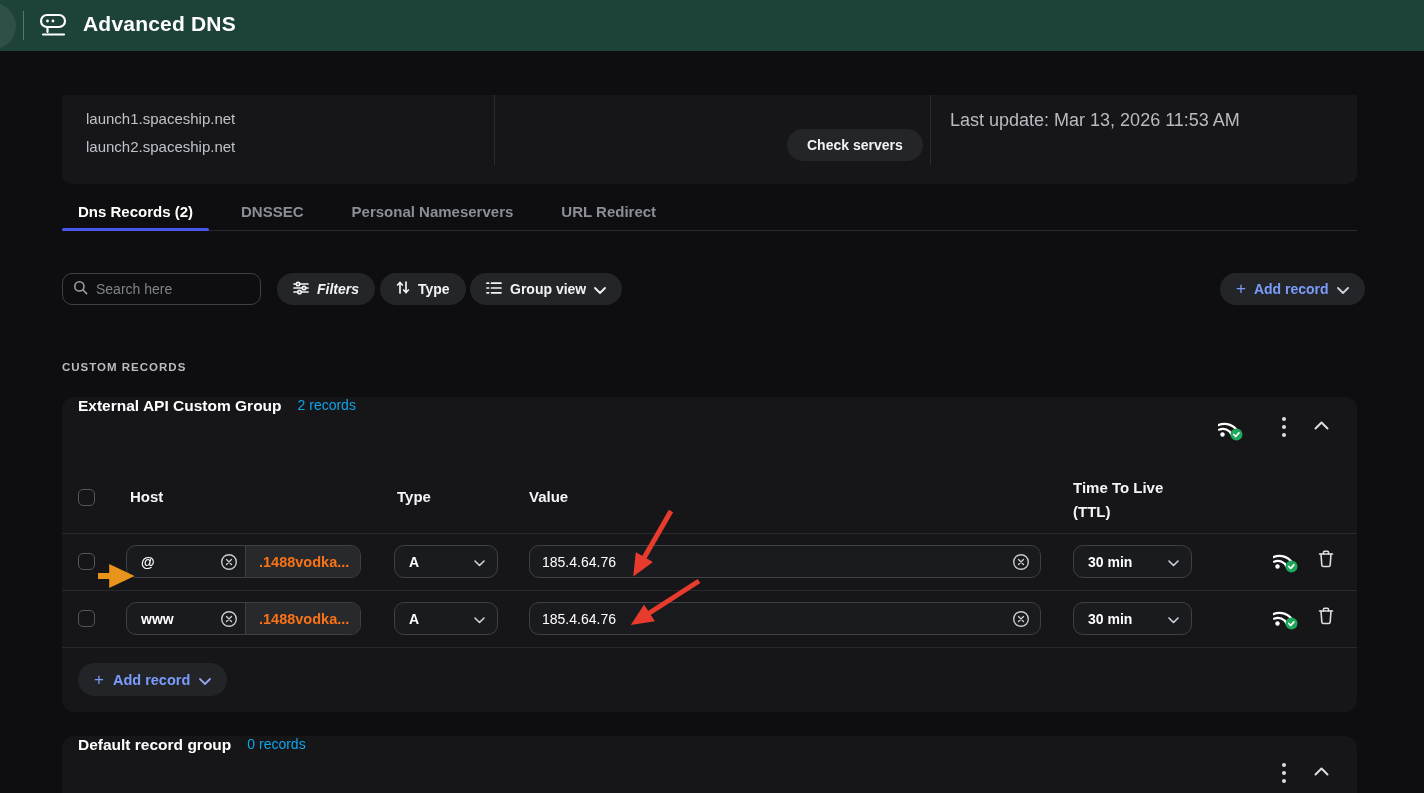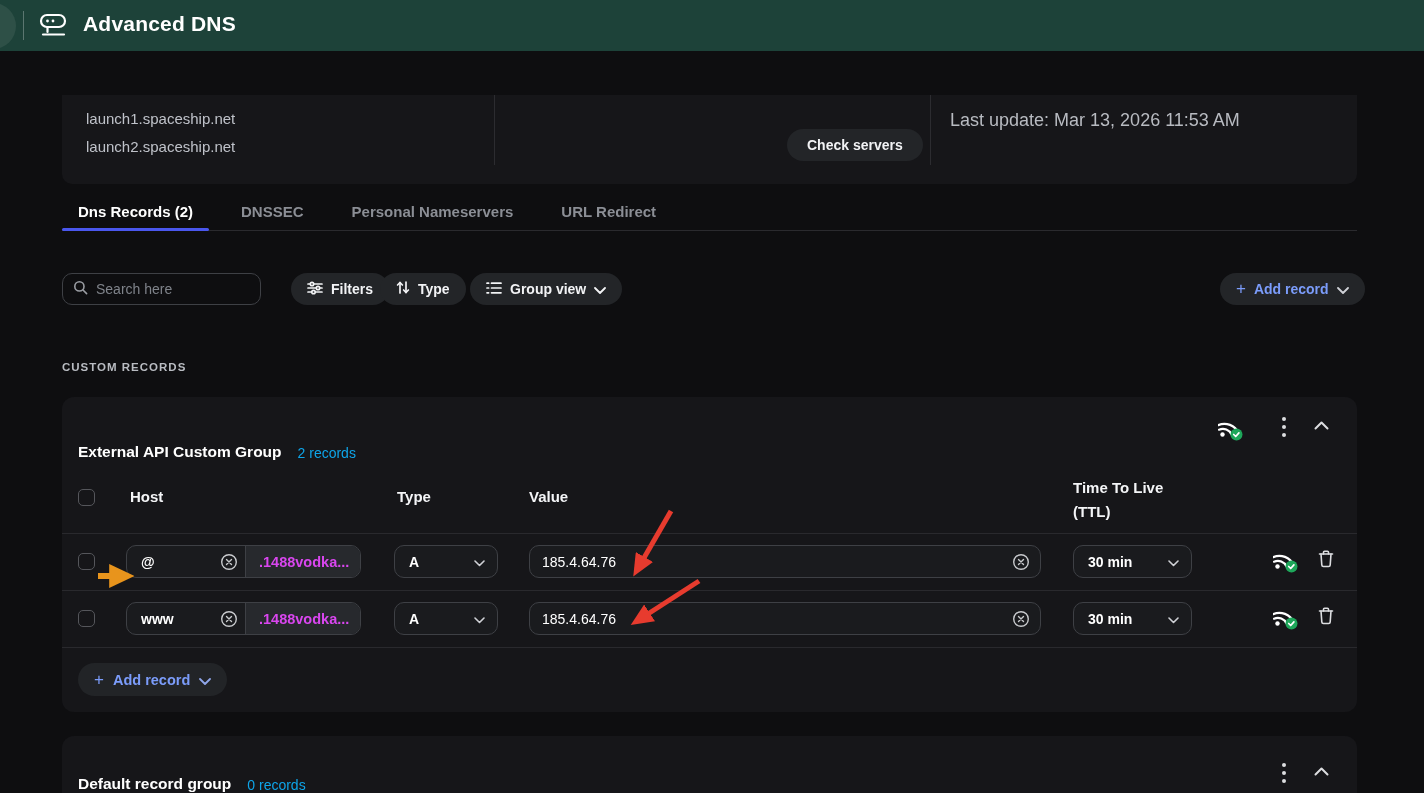--- a/index.html
+++ b/index.html
@@ -38,34 +38,34 @@
   
   .toolbar { position:absolute; left:0; top:273px; width:1380px; height:32px; }
   .search-box { position:absolute; left:62px; top:0; width:199px; height:32px; border:1px solid #3e4045; border-radius:10px;
     display:flex; align-items:center; padding:0 10px; background:transparent; }
   .search-box input { flex:1; background:transparent; border:none; outline:none; color:#e8e9ec;
     font-size:14px; font-family:inherit; margin-left:8px; min-width:0; }
   .search-box input::placeholder { color:#7f838a; }
   .pill-btn { position:absolute; top:0; height:32px; padding:0 16px; border-radius:16px; background:#232528; border:none;
     display:inline-flex; align-items:center; gap:8px; color:#f2f3f5; font-weight:bold; font-size:14px;
     cursor:pointer; font-family:inherit; white-space:nowrap; }
-  .btn-filters { left:291px; }
+  .btn-filters { left:277px;font-style:italic; }
   .btn-type { left:380px; }
   .btn-groupview { left:470px; }
   .btn-addrecord-top { left:1220px; color:#7b9cfa; }
   .btn-addrecord-top .plus { color:#7b9cfa; }
 
   
   .section-label { position:absolute; left:62px; top:361px; font-size:11.5px; font-weight:bold; letter-spacing:1px; color:#b9bcc2; }
 
   
   .group-card { position:absolute; left:62px; width:1295px; background:#161619; border-radius:12px; }
   .group-card.g1 { top:397px; height:315px; }
   .group-card.g2 { top:736px; height:57px; border-radius:12px 12px 0 0; }
-  .group-header { position:absolute; left:16px; top:0; height:64px; display:flex; align-items:flex-end; gap:16px; }
+  .group-header { position:absolute; left:16px; top:0; height:64px; display:flex; align-items:flex-start; gap:16px; }
   .group-title { font-size:15.5px; font-weight:bold; color:#ffffff; }
   .group-count { font-size:14px; color:#0ea5e9; }
   .icon-btn { position:absolute; background:none; border:none; cursor:pointer; padding:0; line-height:0; }
 
   
   .col-label { position:absolute; font-size:15px; font-weight:bold; color:#f4f5f7; }
   .col-host { left:68px; top:91px; }
   .col-type { left:335px; top:91px; }
   .col-value { left:467px; top:91px; }
   .col-ttl { left:1011px; top:79px; line-height:24px; }
@@ -78,21 +78,21 @@
   .row { position:absolute; left:0; right:0; height:57px; }
   .row1 { top:136px; }
   .row2 { top:193px; }
 
   .field { border:1px solid #3e4045; border-radius:10px; background:#1a1b1e; height:33px; position:absolute; top:12px; }
   .host-group { left:64px; width:235px; display:flex; overflow:hidden; }
   .host-left { position:relative; width:118px; flex:none; display:flex; align-items:center; }
   .host-left input { width:100%; border:none; outline:none; background:transparent; color:#fff;
     font-size:14px; font-weight:600; font-family:inherit; padding:0 30px 0 14px; }
   .host-suffix { flex:1; background:#27292d; border-left:1px solid #3e4045; display:flex; align-items:center;
-    padding:7px 13px; font-size:14.5px; font-weight:bold; color:#d946ef; white-space:nowrap; overflow:hidden; }
+    padding:7px 13px; font-size:14.5px; font-weight:bold; color:#f97316; white-space:nowrap; overflow:hidden; }
   .clear-btn { position:absolute; right:7px; top:50%; transform:translateY(-50%); background:none; border:none; cursor:pointer; line-height:0; padding:0; }
   .select-box { display:flex; align-items:center; justify-content:space-between; padding:0 12px 0 14px;
     font-size:14px; font-weight:bold; color:#fff; cursor:pointer; }
   .type-select { left:332px; width:104px; }
   .ttl-select { left:1011px; width:119px; }
   .value-wrap { left:467px; width:512px; display:flex; align-items:center; }
   .value-wrap input { width:100%; border:none; outline:none; background:transparent; color:#fff;
     font-size:14px; font-family:inherit; padding:0 36px 0 12px; }
   .row-wifi { left:1211px; top:16px; }
   .row-trash { left:1256px; top:17px; }

